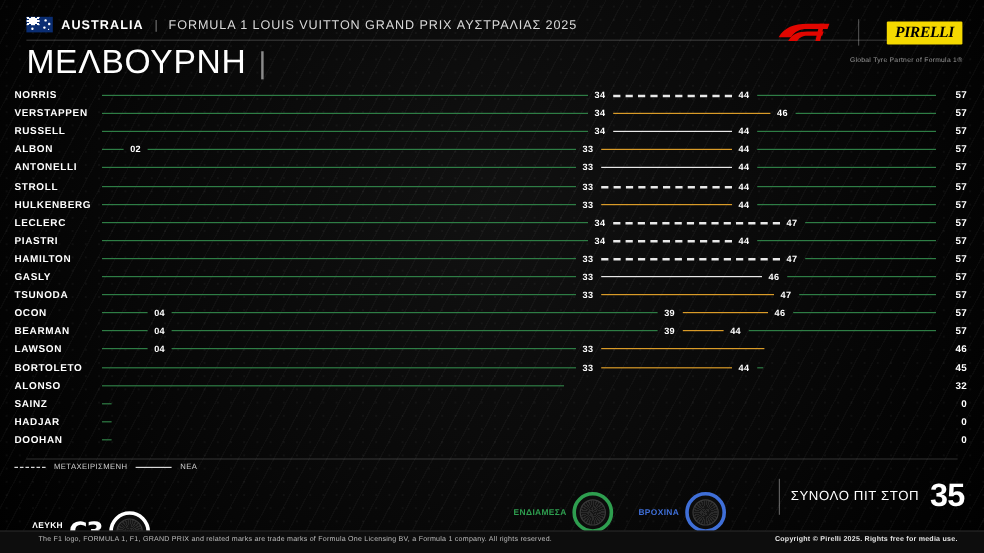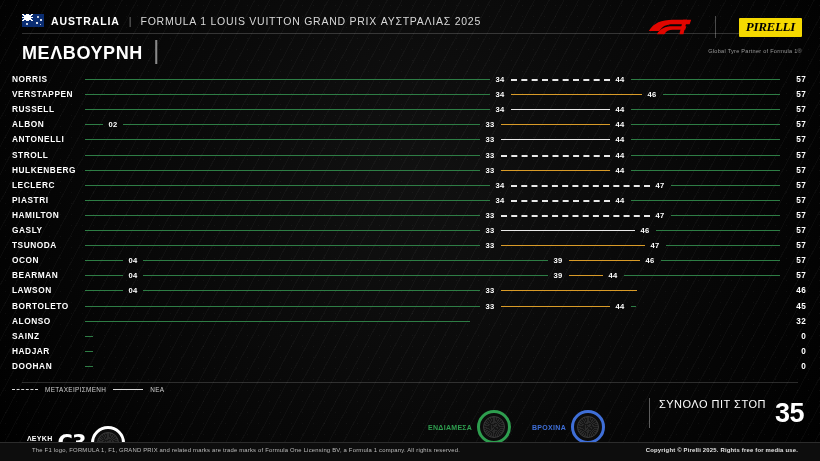--- a/index.html
+++ b/index.html
@@ -73,21 +73,21 @@
   }
   #rule-top {
     position: absolute; left: 22px; top: 33px; width: 776px; height: 1px;
     background: rgba(255,255,255,0.18);
   }
   #title-wrap {
     position: absolute; left: 22px; top: 36px;
     display: flex; align-items: baseline; gap: 10px;
   }
   #title-main {
-    font-size: 18px; font-weight: bold; letter-spacing: .6px; color: #fff;
+    font-size: 28px; font-weight: normal; letter-spacing: .6px; color: #fff;
   }
   #title-bar { color: #8a8a8a; font-size: 25px; font-weight: 300; }
   #title-sub {
     font-size: 25px; font-weight: bold; letter-spacing: .6px; color: #fff;
   }
 
   
   #logos {
     position: absolute; right: 18px; top: 16px;
     display: flex; align-items: center; gap: 23px;
@@ -175,21 +175,21 @@
   .tyre-ring .inner {
     width: 22px; height: 22px; border-radius: 50%;
     background:
       repeating-conic-gradient(#2a2a2a 0deg 7deg, #161616 7deg 14deg);
     border: 1.5px solid #3a3a3a;
   }
   .tyre-sm-words { font-size: 7px; font-weight: bold; letter-spacing: .3px; }
 
   #total-box {
     position: absolute; right: 16px; top: 398px;
-    display: flex; align-items: flex-start; gap: 9px;
+    display: flex; align-items: center; gap: 9px;
   }
   #total-div { width: 1px; height: 30px; background: rgba(255,255,255,0.35); }
   #total-label { font-size: 11px; letter-spacing: .5px; color: #fff; }
   #total-num   { font-size: 27px; font-weight: bold; color: #fff; letter-spacing: -.5px; }
 
   
   #footer-bar {
     position: absolute; left: 0; bottom: 0; width: 820px; height: 19px;
     background: #0d0d0d; border-top: 1px solid rgba(255,255,255,0.13);
   }

